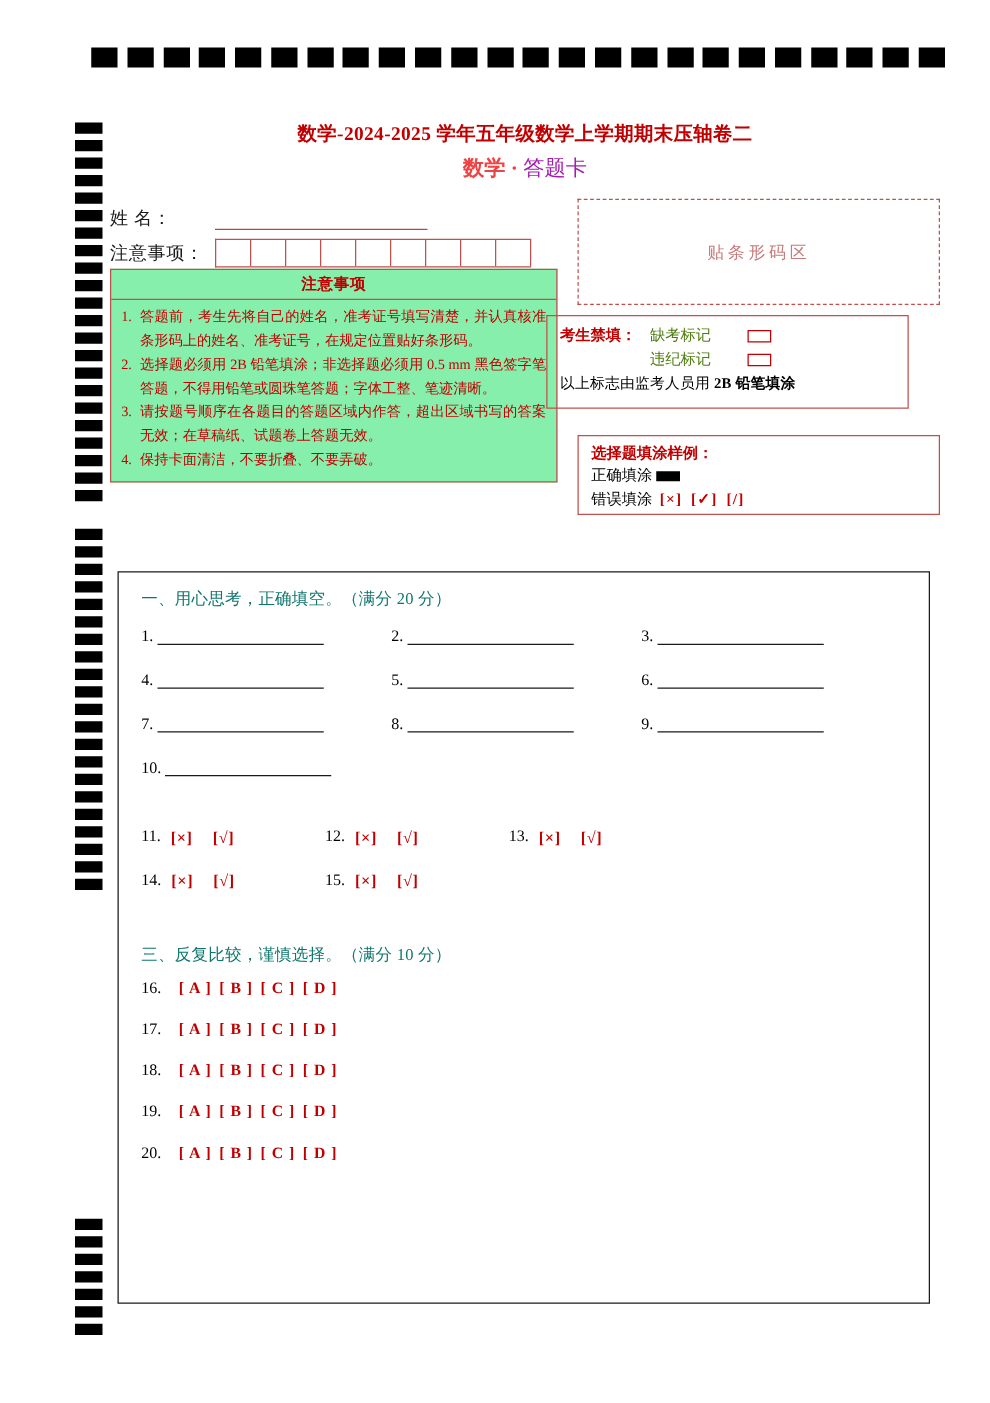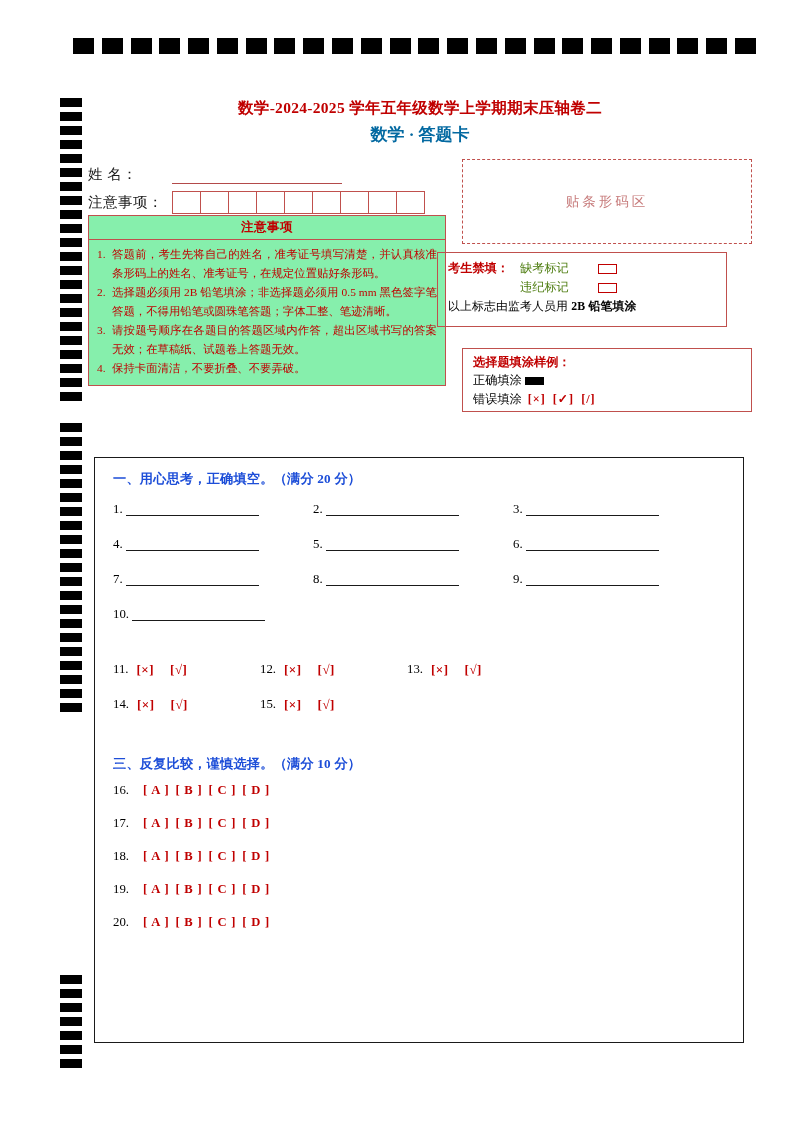--- a/index.html
+++ b/index.html
@@ -63,22 +63,22 @@
     color: #c00000;
     letter-spacing: .3px;
     line-height: 24px;
     white-space: nowrap;
   }
   .title-line2 {
     font-size: 17px;
     line-height: 26px;
     margin-top: 2px;
   }
-  .title-line2 .black { color: #0369a1; font-weight: bold; }
-  .title-line2 .red { color: #0369a1; font-weight: bold; }
+  .title-line2 .black { color: #ef4444; font-weight: bold; }
+  .title-line2 .red { color: #a21caf; font-weight: normal; }
 
   
   .idblock {
     position: absolute;
     left: 64px; top: 162px;
     width: 360px;
   }
   .row-name {
     display: flex;
     align-items: flex-end;
@@ -247,22 +247,22 @@
     width: 650px; height: 586px;
     border: 1.6px solid #1a1a1a;
     box-sizing: border-box;
     background: #fff;
   }
   .answer-inner {
     padding: 12px 18px 0 18px;
   }
   .sec-title {
     font-size: 13.2px;
-    font-weight: bold;
-    color: #1d4ed8;
+    font-weight: normal;
+    color: #0f766e;
     letter-spacing: .2px;
     margin-bottom: 9px;
   }
   .sec-gap { height: 24px; }
 
   
   .fill-row {
     display: flex;
     align-items: flex-end;
     margin-bottom: 16px;

